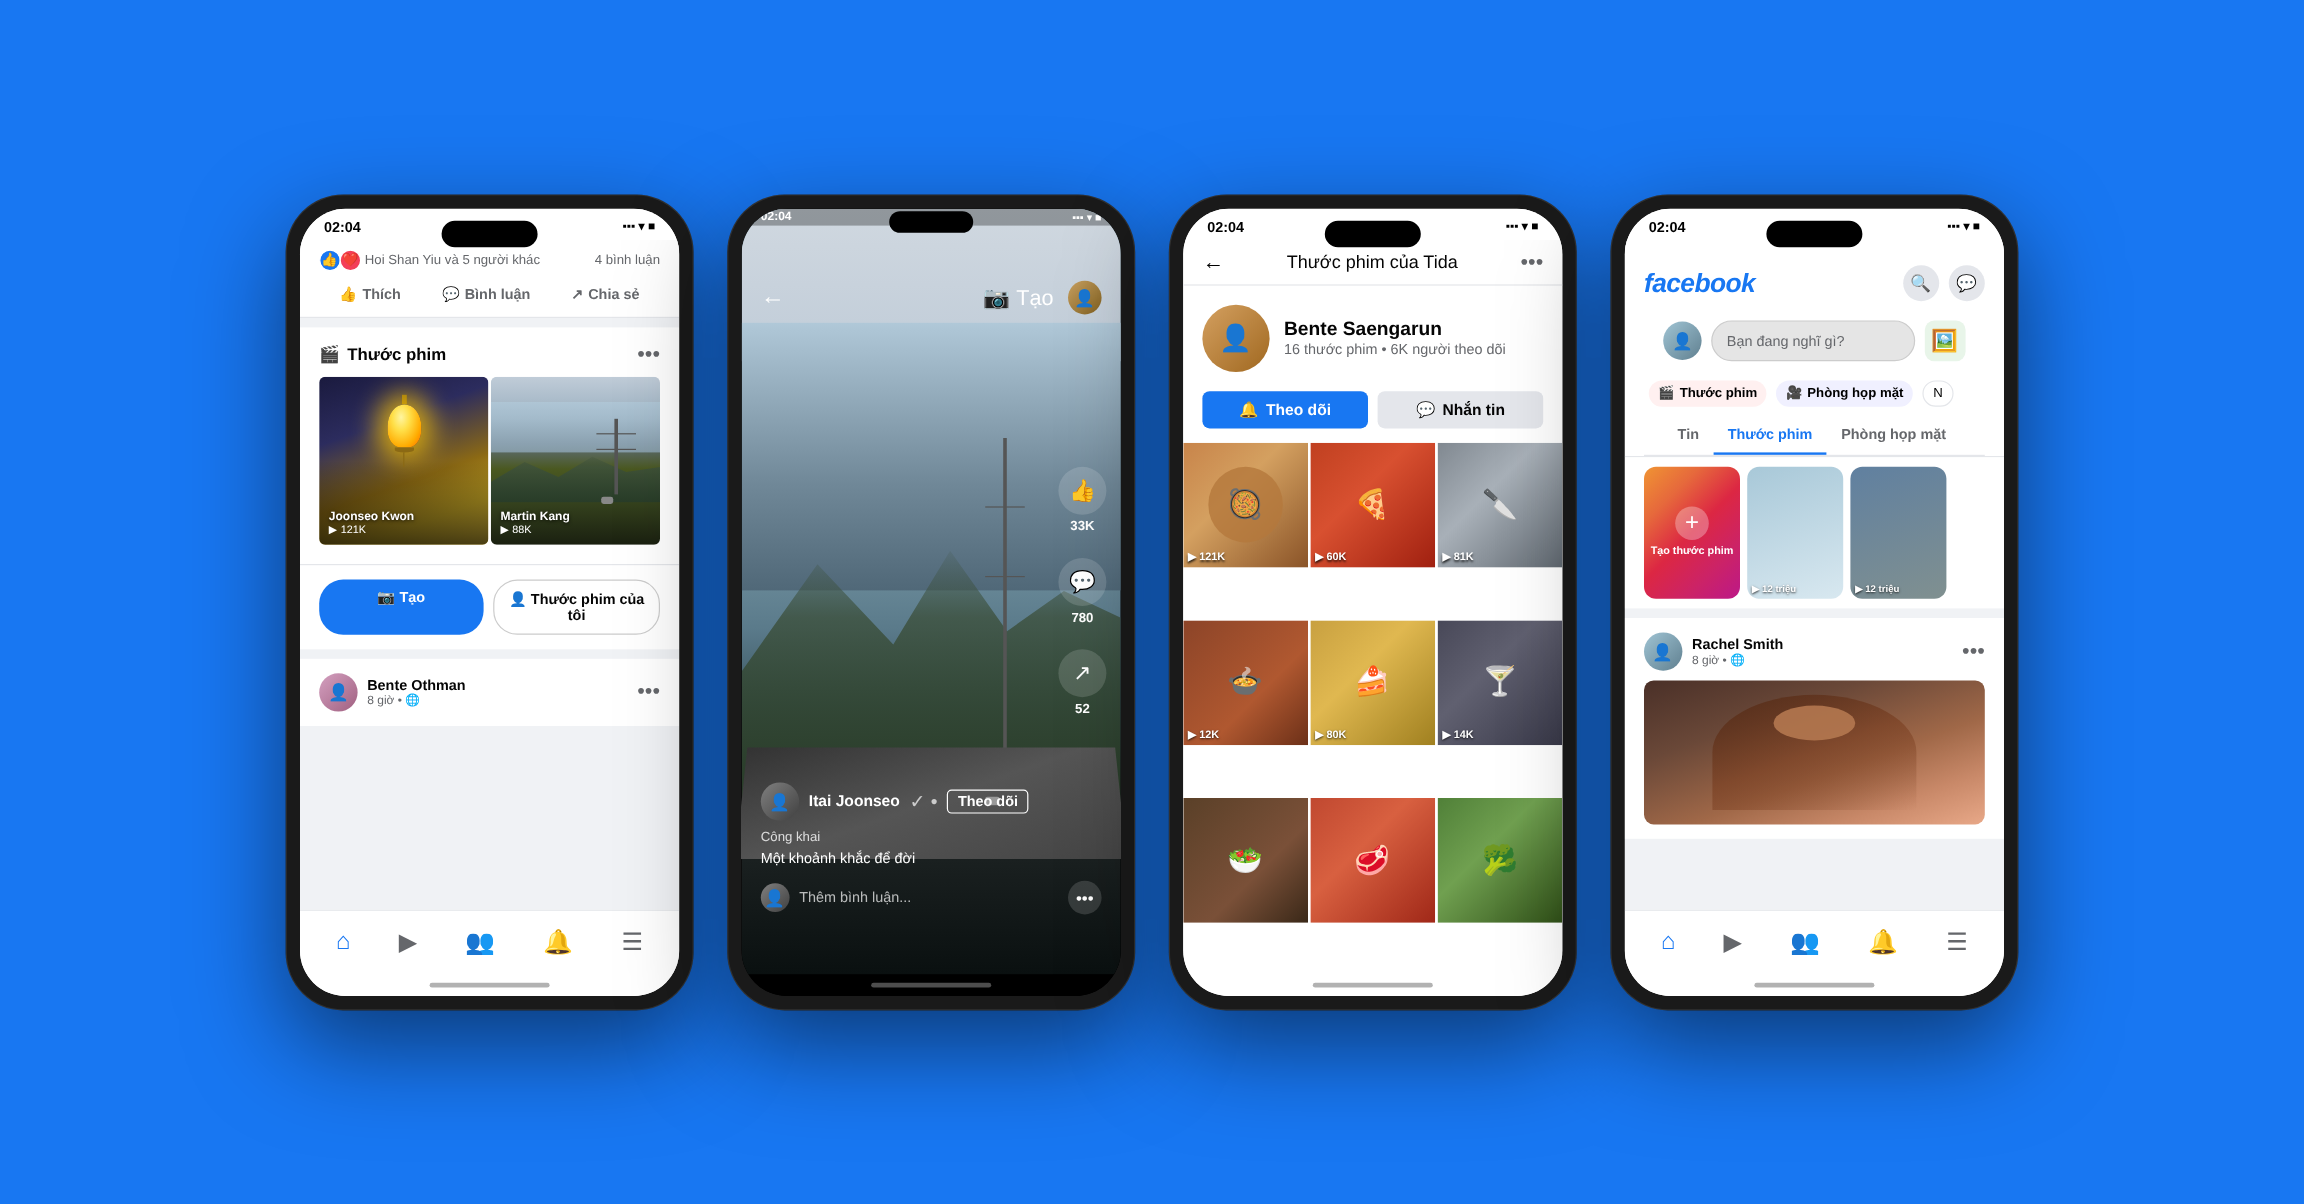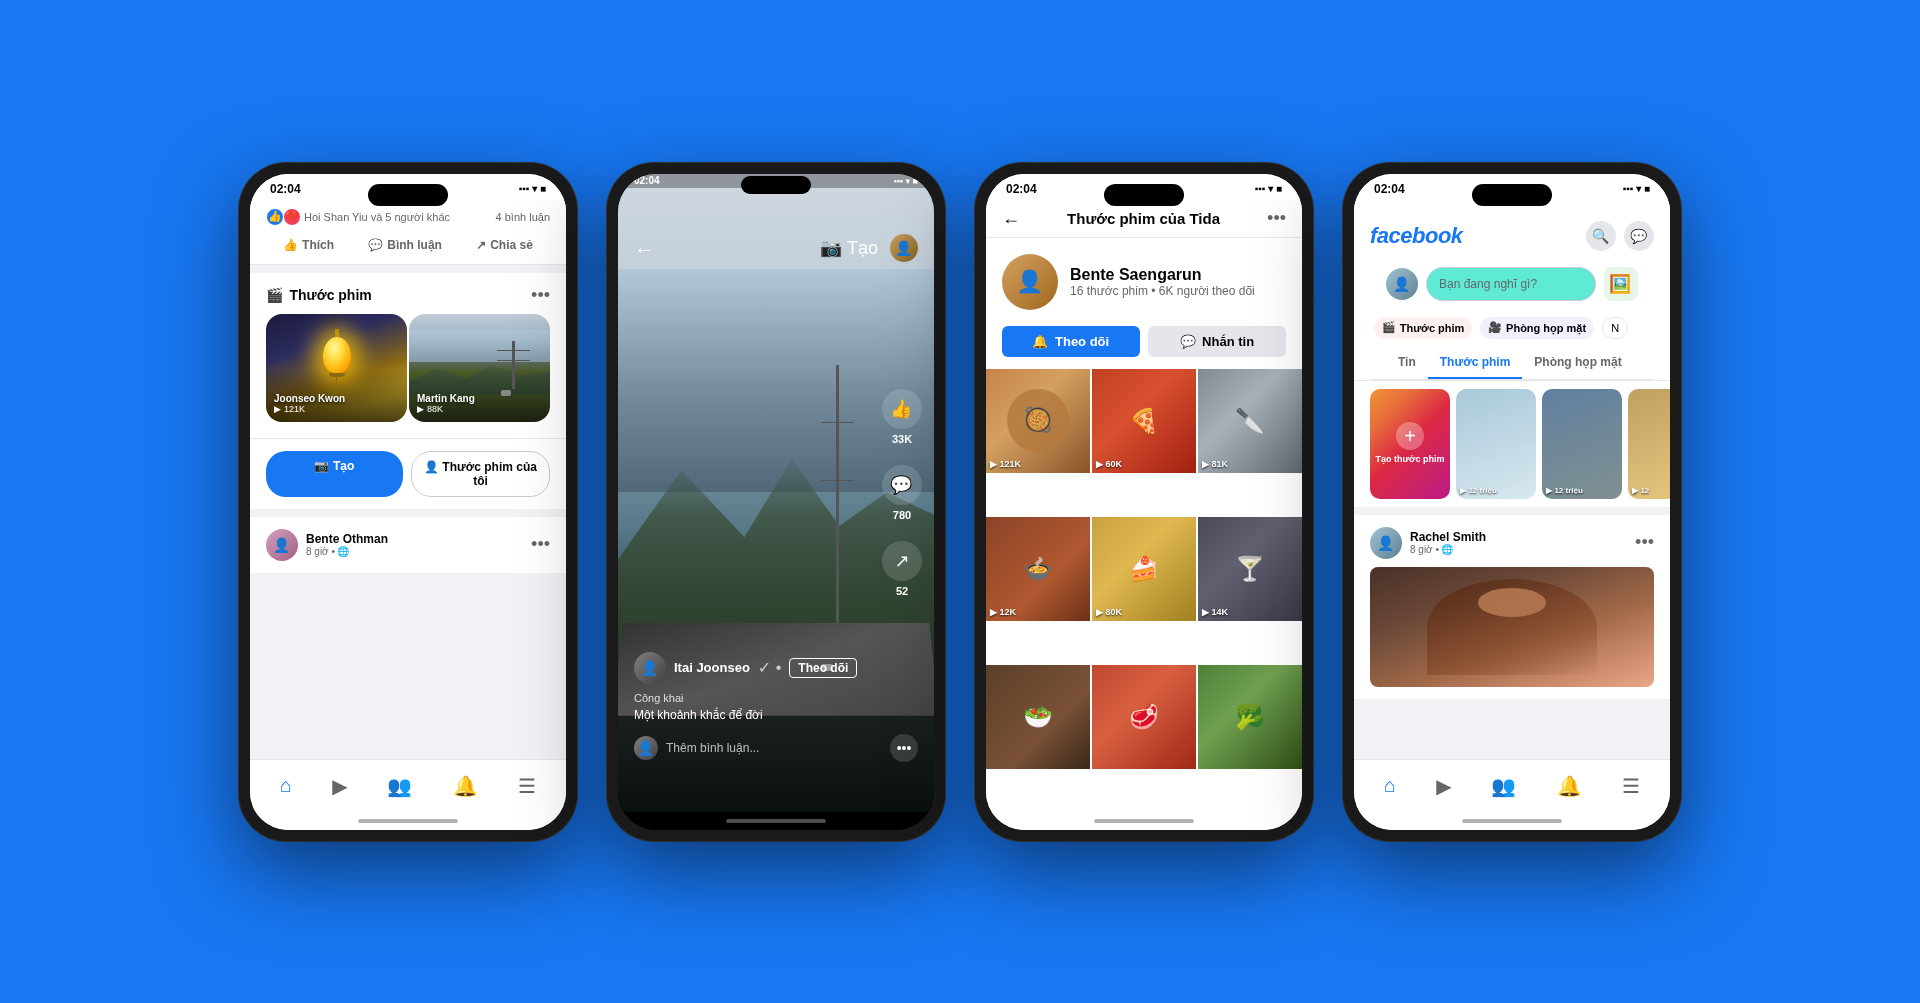--- a/index.html
+++ b/index.html
@@ -161,24 +161,24 @@
 
     .reels-grid {
       display: grid;
       grid-template-columns: 1fr 1fr;
       gap: 2px;
       background: #fff;
       padding: 0 16px 16px;
     }
 
     .reel-thumb {
-      border-radius: 16px;
+      border-radius: 5px;
       overflow: hidden;
       position: relative;
-      height: 108px;
+      height: 140px;
     }
 
     .reel-bg-1 {
       background: linear-gradient(160deg, #1a1a3e 0%, #2c2c5e 30%, #8b6914 60%, #c8a826 80%, #f5d040 100%);
     }
 
     .reel-bg-2 {
       background: linear-gradient(160deg, #2a2a2a 0%, #3a3a4a 40%, #5a5a6a 80%, #7a7a8a 100%);
     }
 
@@ -440,21 +440,21 @@
     .profile-header-bar {
       display: flex;
       align-items: center;
       justify-content: space-between;
       padding: 8px 16px;
       border-bottom: 1px solid #e4e6ea;
     }
 
     .profile-title-center {
       font-size: 15px;
-      font-weight: 700;
+      font-weight: 400;
       color: #050505;
     }
 
     .profile-info-section {
       padding: 16px;
       display: flex;
       align-items: center;
       gap: 12px;
     }
 
@@ -601,21 +601,21 @@
       gap: 8px;
       padding: 8px 16px;
       background: #fff;
     }
 
     .thinking-input {
       flex: 1;
       height: 34px;
       border-radius: 20px;
       border: 1px solid #ccc;
-      background: #5eead4;
+      background: #e5e5e5;
       display: flex;
       align-items: center;
       padding: 16px 12px;
       font-size: 12px;
       color: #65676b;
     }
 
     .thinking-right-icon {
       width: 34px;
       height: 34px;
@@ -1189,23 +1189,20 @@
             <div class="create-plus">+</div>
             <span class="reel-create-label">Tạo thước phim</span>
           </div>
 
           <div class="reel-preview-card" style="background:linear-gradient(160deg,#a8c8d8 0%,#d8e8f0 100%);">
             <div class="reel-play-views">▶ 12 triệu</div>
           </div>
           <div class="reel-preview-card" style="background:linear-gradient(160deg,#6080a0 0%,#809090 100%);">
             <div class="reel-play-views">▶ 12 triệu</div>
           </div>
-          <div class="reel-preview-card" style="background:linear-gradient(160deg,#c0a060 0%,#e8c880 100%);">
-            <div class="reel-play-views">▶ 12</div>
-          </div>
         </div>
 
         <div class="fb-post-card">
           <div class="post-header">
             <div class="post-user">
               <div class="avatar avatar-rachel">👤</div>
               <div class="post-user-info">
                 <span class="post-user-name">Rachel Smith</span>
                 <span class="post-user-meta">8 giờ • 🌐</span>
               </div>

